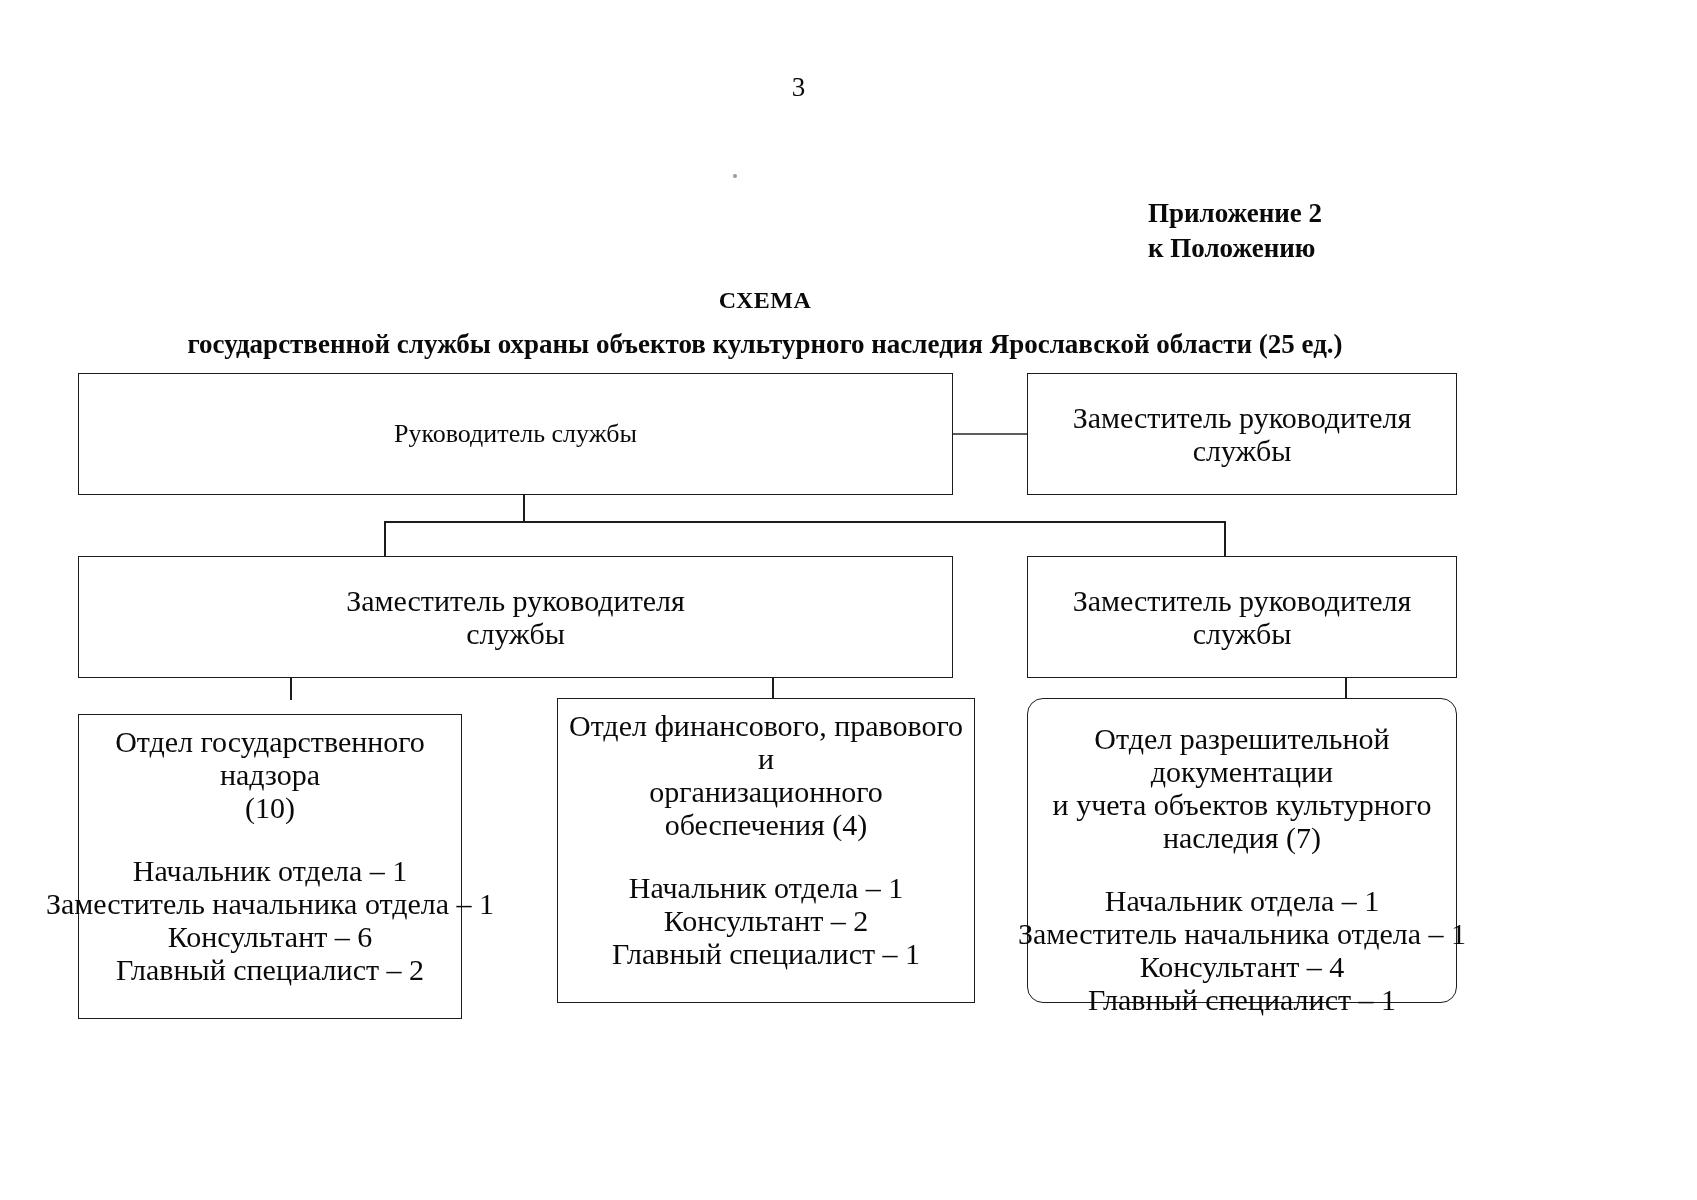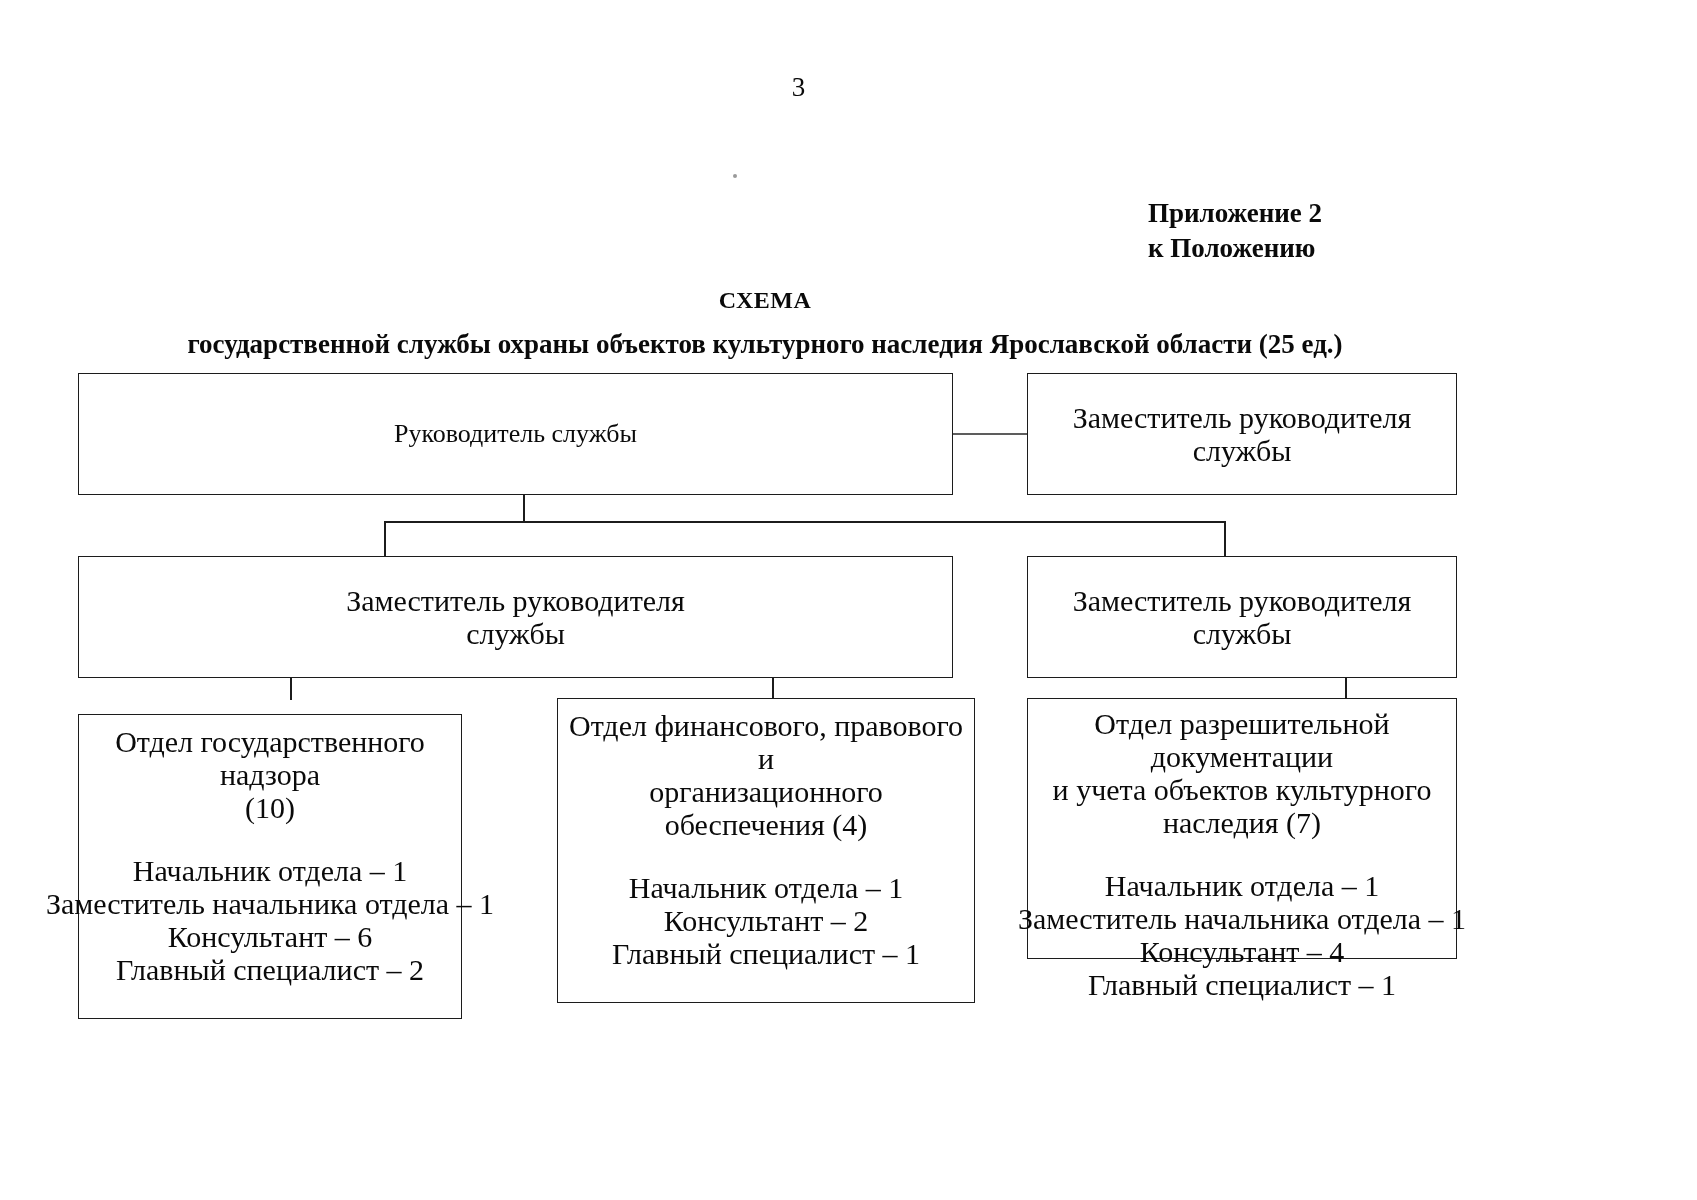--- a/index.html
+++ b/index.html
@@ -132,22 +132,23 @@
     top: 698px;
     width: 418px;
     height: 305px;
     padding-top: 10px;
     margin-left: 12px;
   }
   #box-dept-3 {
     left: 1027px;
     top: 698px;
     width: 430px;
-    height: 261px;
-    padding-top: 8px;
+    height: 305px;
+    padding-top: 23px;
+    border-radius: 16px;
   }
 
   .dept-title {
     font-size: 30px;
     line-height: 33px;
     padding: 0 8px;
     white-space: pre-line;
   }
   .staff-list {
     margin-top: 30px;

